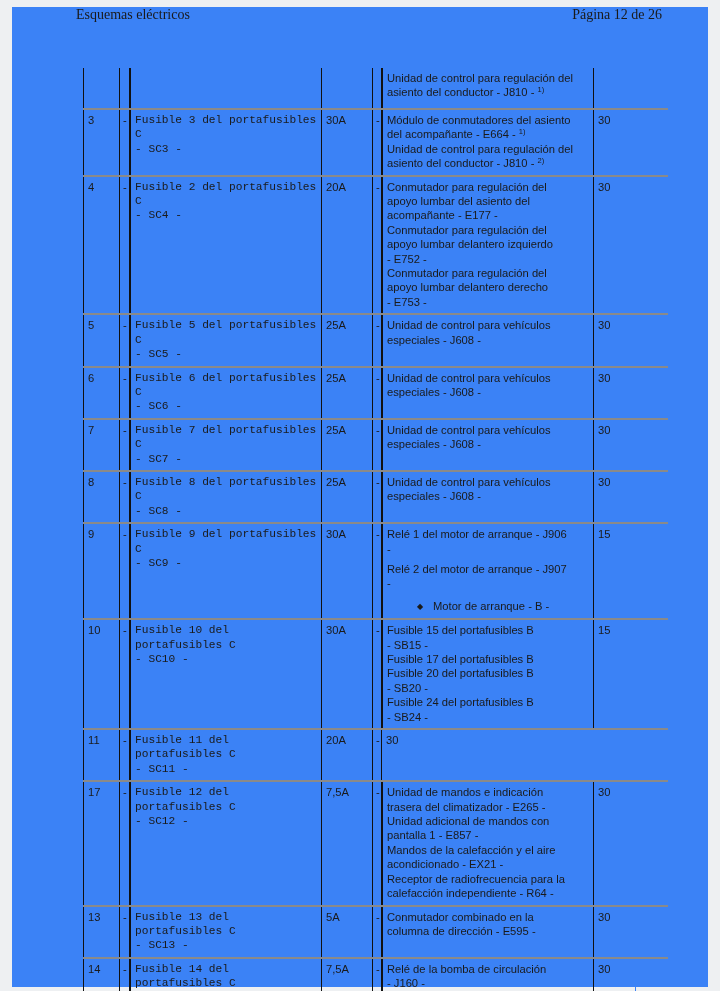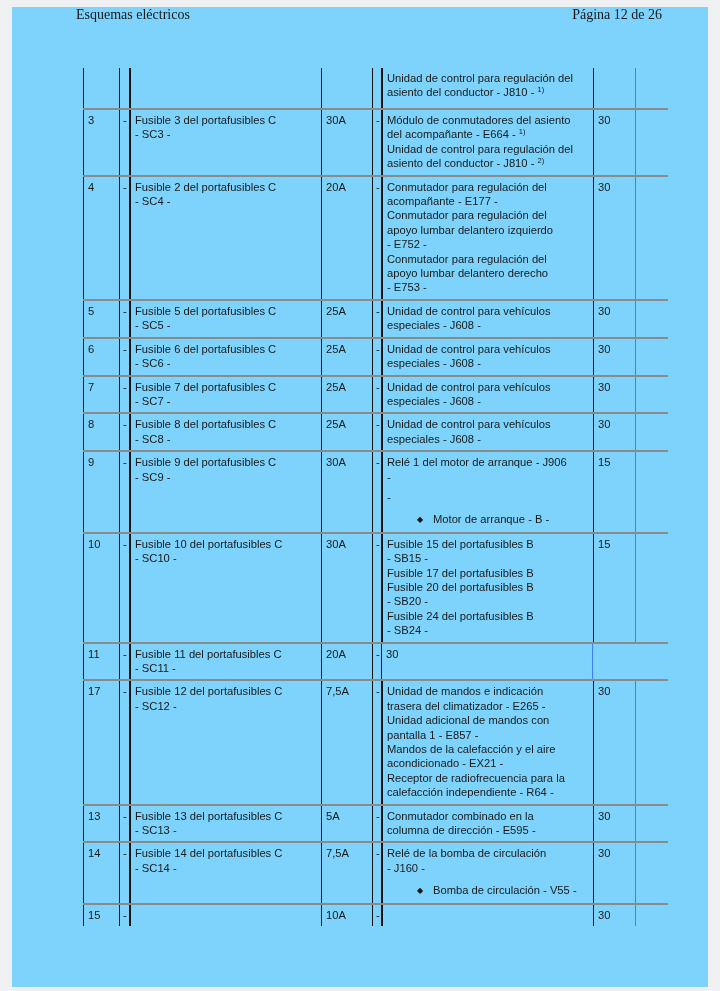--- a/index.html
+++ b/index.html
@@ -6,21 +6,21 @@
   body {
     width: 720px; height: 991px; overflow: hidden;
     background: #eef0f2;
     position: relative;
     font-family: "Liberation Sans", sans-serif;
     color: #1a1a1a;
   }
   .page {
     position: absolute; left: 12px; top: 7px;
     width: 696px; height: 980px;
-    background: #7dd3fc;
+    background: #3b82f6;
   }
   .header {
     position: absolute; left: 64px; right: 46px; top: 0px;
     height: 20px;
     font-family: "Liberation Serif", serif;
     font-size: 14px;
     display: flex; justify-content: space-between; align-items: flex-start;
   }
   .tbl {
     position: absolute; left: 71px; top: 61px;
@@ -34,21 +34,21 @@
   }
   .row.first { border-top: none; }
   .cell {
     border-left: 1px solid #111;
     padding: 3px 3px 4px 4px;
     box-sizing: border-box;
     min-height: 100%;
   }
   .cell.last { border-right: 1px solid #3b82f6; }
   .cell.dash { padding-left: 3px; padding-right: 0; }
-  .cell.gap  { border-left-width: 2px; }
+  .cell.gap  { border-left-width: 2px; font-family: Liberation Mono, monospace; }
   .cell.desc { border-left-width: 2px; }
   .line { display: block; }
   sup { font-size: 7.5px; line-height: 0; vertical-align: 4px; }
   .bullet { display: block; margin-top: 8px; margin-left: 28px; }
   .bullet .dot { display: inline-block; width: 16px; font-size: 8px; vertical-align: 1px; padding-left: 2px; }
 </style>
 </head>
 <body>
 
 <div class="page">
@@ -93,20 +93,21 @@
     <div class="cell">4</div>
     <div class="cell dash">-</div>
     <div class="cell gap">
       <span class="line">Fusible 2 del portafusibles C</span>
       <span class="line"> -  SC4  -</span>
     </div>
     <div class="cell">20A</div>
     <div class="cell dash">-</div>
     <div class="cell desc">
             <span class="line">Conmutador para regulación del</span>
+            <span class="line">apoyo lumbar del asiento del</span>
             <span class="line">acompañante -  E177  -</span>
             <span class="line">Conmutador para regulación del</span>
             <span class="line">apoyo lumbar delantero izquierdo</span>
             <span class="line"> -  E752  -</span>
             <span class="line">Conmutador para regulación del</span>
             <span class="line">apoyo lumbar delantero derecho</span>
             <span class="line"> -  E753  -</span>
           </div>
     <div class="cell last">30</div>
   </div>
@@ -175,20 +176,21 @@
     <div class="cell dash">-</div>
     <div class="cell gap">
       <span class="line">Fusible 9 del portafusibles C</span>
       <span class="line"> -  SC9  -</span>
     </div>
     <div class="cell">30A</div>
     <div class="cell dash">-</div>
     <div class="cell desc">
             <span class="line">Relé 1 del motor de arranque -  J906</span>
             <span class="line" style="margin-bottom:6px">-</span>
+            <span class="line">Relé 2 del motor de arranque -  J907</span>
             <span class="line" style="margin-bottom:6px">-</span>
             <span class="bullet"><span class="dot">◆</span><span>Motor de arranque -  B  -</span></span>
           </div>
     <div class="cell last">15</div>
   </div>
         <div class="row">
     <div class="cell">10</div>
     <div class="cell dash">-</div>
     <div class="cell gap">
       <span class="line">Fusible 10 del portafusibles C</span>

